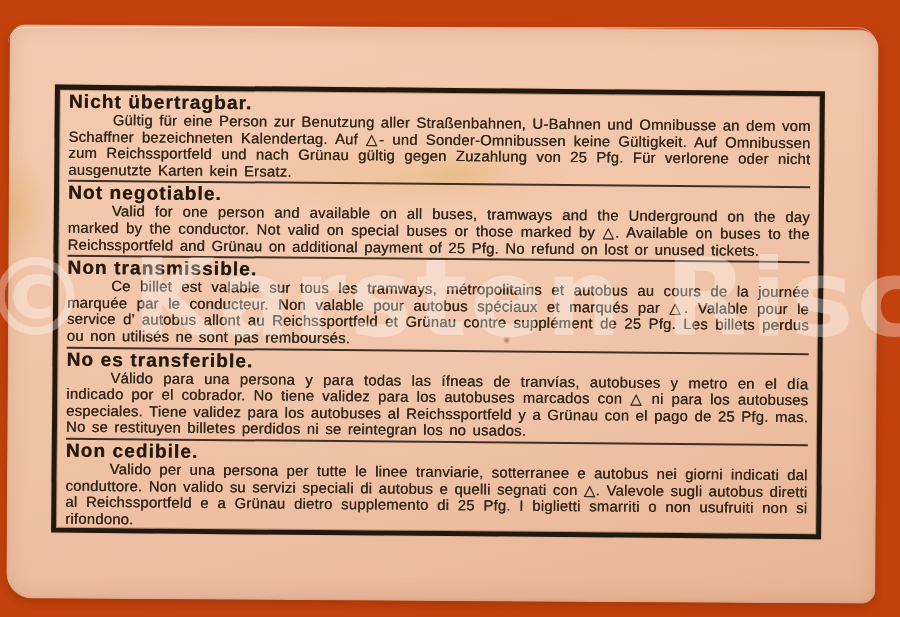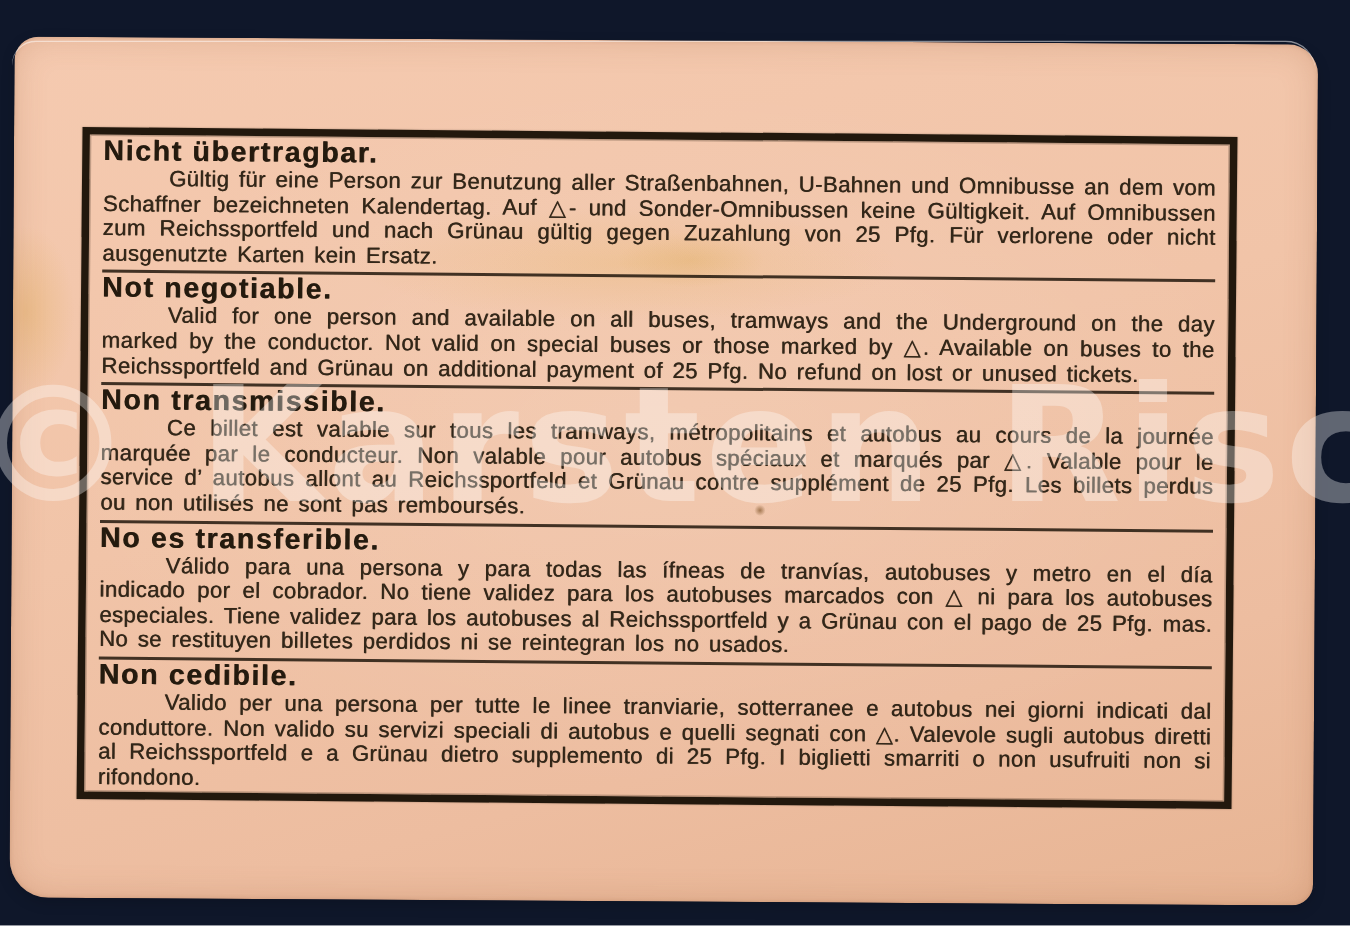--- a/index.html
+++ b/index.html
@@ -1,17 +1,17 @@
 <!DOCTYPE html>
 <html><head>
 <meta charset="utf-8">
 <style>
   html,body{margin:0;padding:0;background:#ffffff;}
   .scan{
-    position:relative;width:900px;height:617px;background:#0f172a;overflow:hidden;
+    position:relative;width:900px;height:617px;background:#c2410c;overflow:hidden;
     font-family:"Liberation Sans", sans-serif;
   }
   .ticket{
     position:absolute;left:8px;top:27px;width:869px;height:574px;
     background:
       radial-gradient(ellipse 260px 55px at 47% 26%, rgba(216,163,36,0.16), transparent 70%),
       radial-gradient(ellipse 45px 80px at 1% 32%, rgba(214,160,52,0.28), transparent 72%),
       radial-gradient(circle 5px at 57.4% 54.5%, rgba(110,66,18,0.6), transparent 75%),
       radial-gradient(ellipse 70px 26px at 52% 25.5%, rgba(206,150,40,0.18), transparent 70%),
       radial-gradient(ellipse 560px 320px at 50% 46%, rgba(255,255,255,0.10), transparent 75%),

